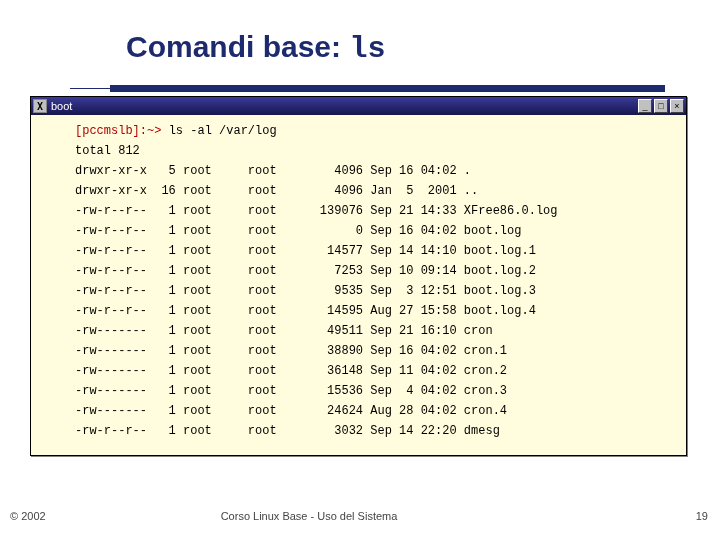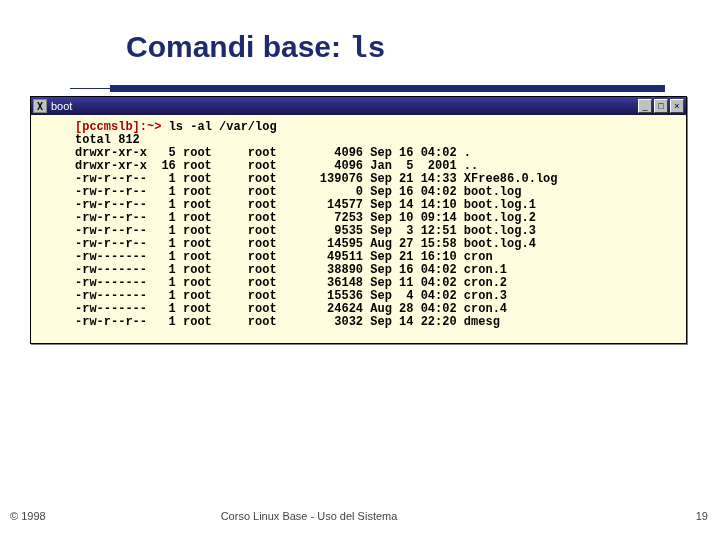--- a/index.html
+++ b/index.html
@@ -94,22 +94,22 @@
     text-align: center;
     color: #000;
     font-family: Arial, sans-serif;
   }
   .xterm-body {
     background: #fffdde;
     border-left: 10px solid #fffdde;
     padding: 6px 8px 14px 34px;
     font-family: "Courier New", monospace;
     font-size: 12px;
-    line-height: 13px;
-    font-weight: bold;
+    line-height: 20px;
+    font-weight: normal;
     color: #000;
     white-space: pre;
   }
   .prompt { color: #b00000; }
   .copyright {
     position: absolute;
     bottom: 18px;
     left: 10px;
     font-size: 11px;
     color: #444;
@@ -164,15 +164,15 @@
 -rw-r--r--   1 root     root       14595 Aug 27 15:58 boot.log.4
 -rw-------   1 root     root       49511 Sep 21 16:10 cron
 -rw-------   1 root     root       38890 Sep 16 04:02 cron.1
 -rw-------   1 root     root       36148 Sep 11 04:02 cron.2
 -rw-------   1 root     root       15536 Sep  4 04:02 cron.3
 -rw-------   1 root     root       24624 Aug 28 04:02 cron.4
 -rw-r--r--   1 root     root        3032 Sep 14 22:20 dmesg
 </div>
 </div>
 
-<div class="copyright">© 1998</div>
+<div class="copyright">© 2002</div>
 <div class="footer-center">Corso Linux Base - Uso del Sistema</div>
 <div class="page-num">19</div>
 
 </body></html>

